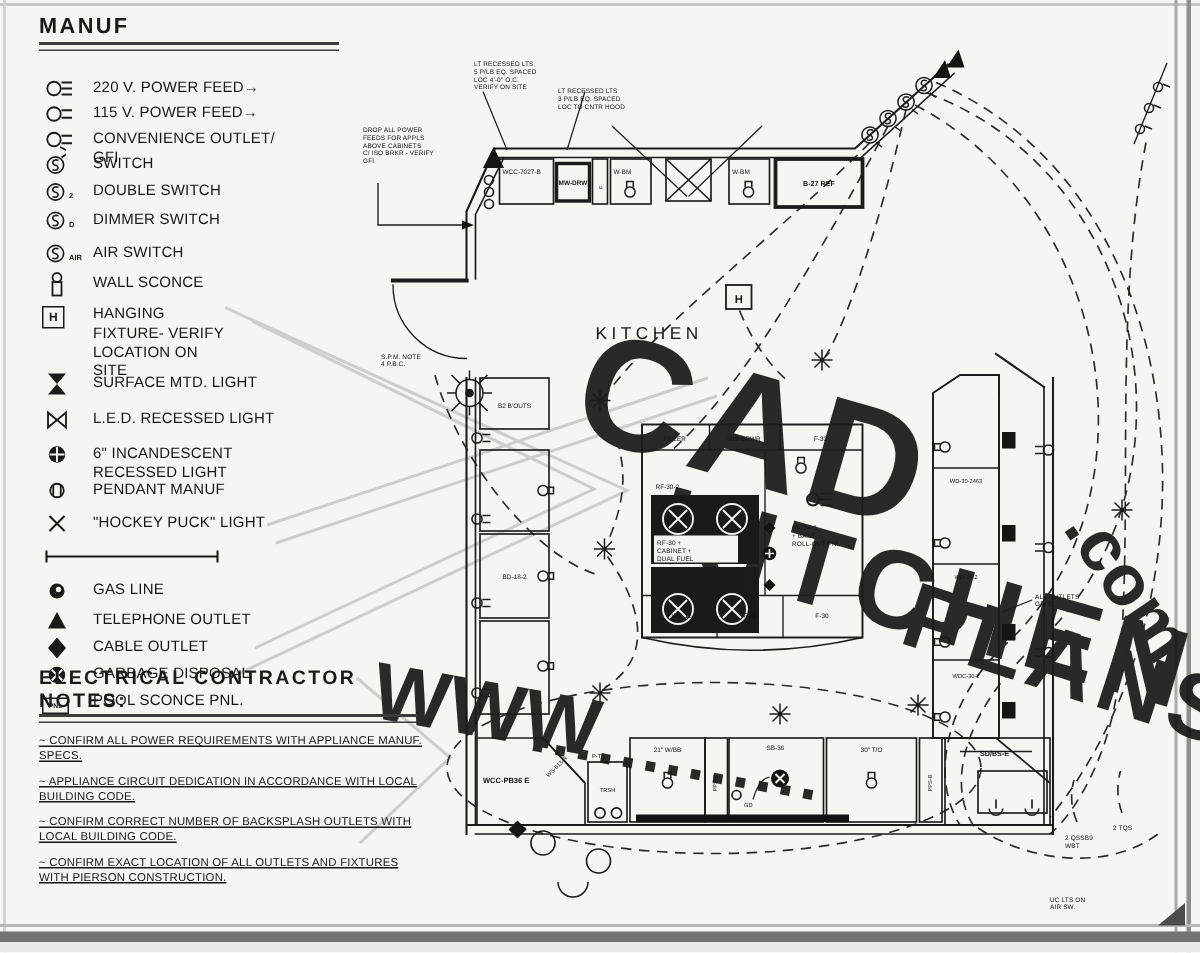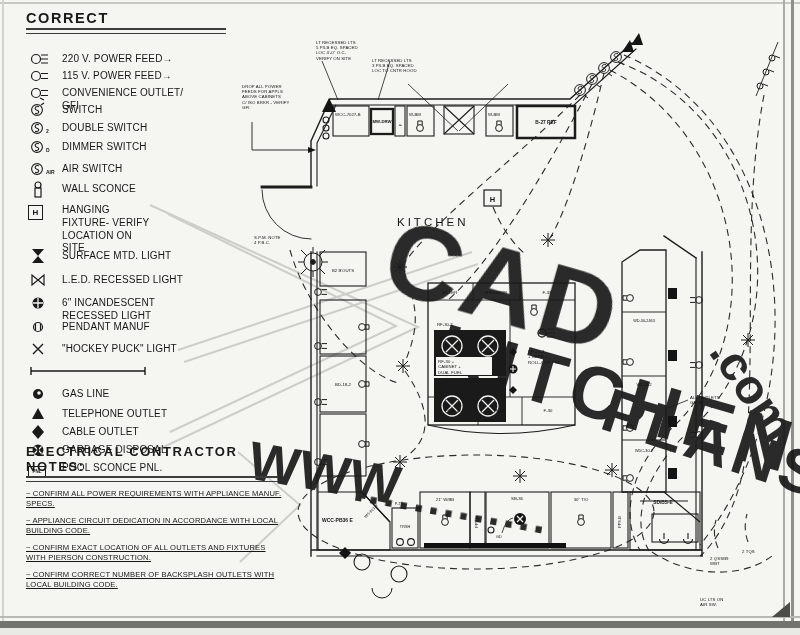--- a/index.html
+++ b/index.html
@@ -313,21 +313,21 @@
       <text class="ann" x="690" y="404.2">GFI B.</text>
       <text class="ann" x="710" y="560">2 QSSB9</text>
       <text class="ann" x="710" y="565.2">WBT</text>
       <text class="ann" x="742" y="553">2 TQS</text>
       <text class="ann" x="700" y="601">UC LTS ON</text>
       <text class="ann" x="700" y="606.2">AIR SW.</text>
     </g>
   </svg>
 
   <div class="legend">
-    <div class="sec-title">CORRECT</div>
+    <div class="sec-title">MANUF</div>
     <div class="rule" style="width:200px"></div>
     <div class="legend-items">
 
       <div class="lrow" style="top:16px">
         <span class="sym">
           <svg width="30" height="18">
               <g stroke="#1a1a1a" stroke-width="1.2" fill="none">
                 <circle cx="8" cy="9" r="4.5"></circle>
                 <path d="M13,5 h7 M13,9 h7 M13,13 h7"></path>
               </g>
@@ -518,22 +518,22 @@
         <span class="ltxt">POOL SCONCE PNL.</span>
       </div>
     </div>
   </div>
 
   <div class="notes">
     <div class="sec-title" style="font-size:13px">ELECTRICAL CONTRACTOR NOTES:</div>
     <div class="rule" style="width:252px"></div>
     <div class="note">~ CONFIRM ALL POWER REQUIREMENTS WITH APPLIANCE MANUF. SPECS.</div>
     <div class="note">~ APPLIANCE CIRCUIT DEDICATION IN ACCORDANCE WITH LOCAL BUILDING CODE.</div>
+    <div class="note">~ CONFIRM CORRECT NUMBER OF BACKSPLASH OUTLETS WITH LOCAL BUILDING CODE.</div>
     <div class="note">~ CONFIRM EXACT LOCATION OF ALL OUTLETS AND FIXTURES WITH PIERSON CONSTRUCTION.</div>
-    <div class="note">~ CONFIRM CORRECT NUMBER OF BACKSPLASH OUTLETS WITH LOCAL BUILDING CODE.</div>
   </div>
 
   <div class="f-top"></div>
   <div class="f-left"></div>
   <div class="f-right1"></div>
   <div class="f-right2"></div>
   <div class="f-bot1"></div>
   <div class="f-bot2"></div>
   <div class="f-bot3"></div>
   <div class="corner-tri"></div>

